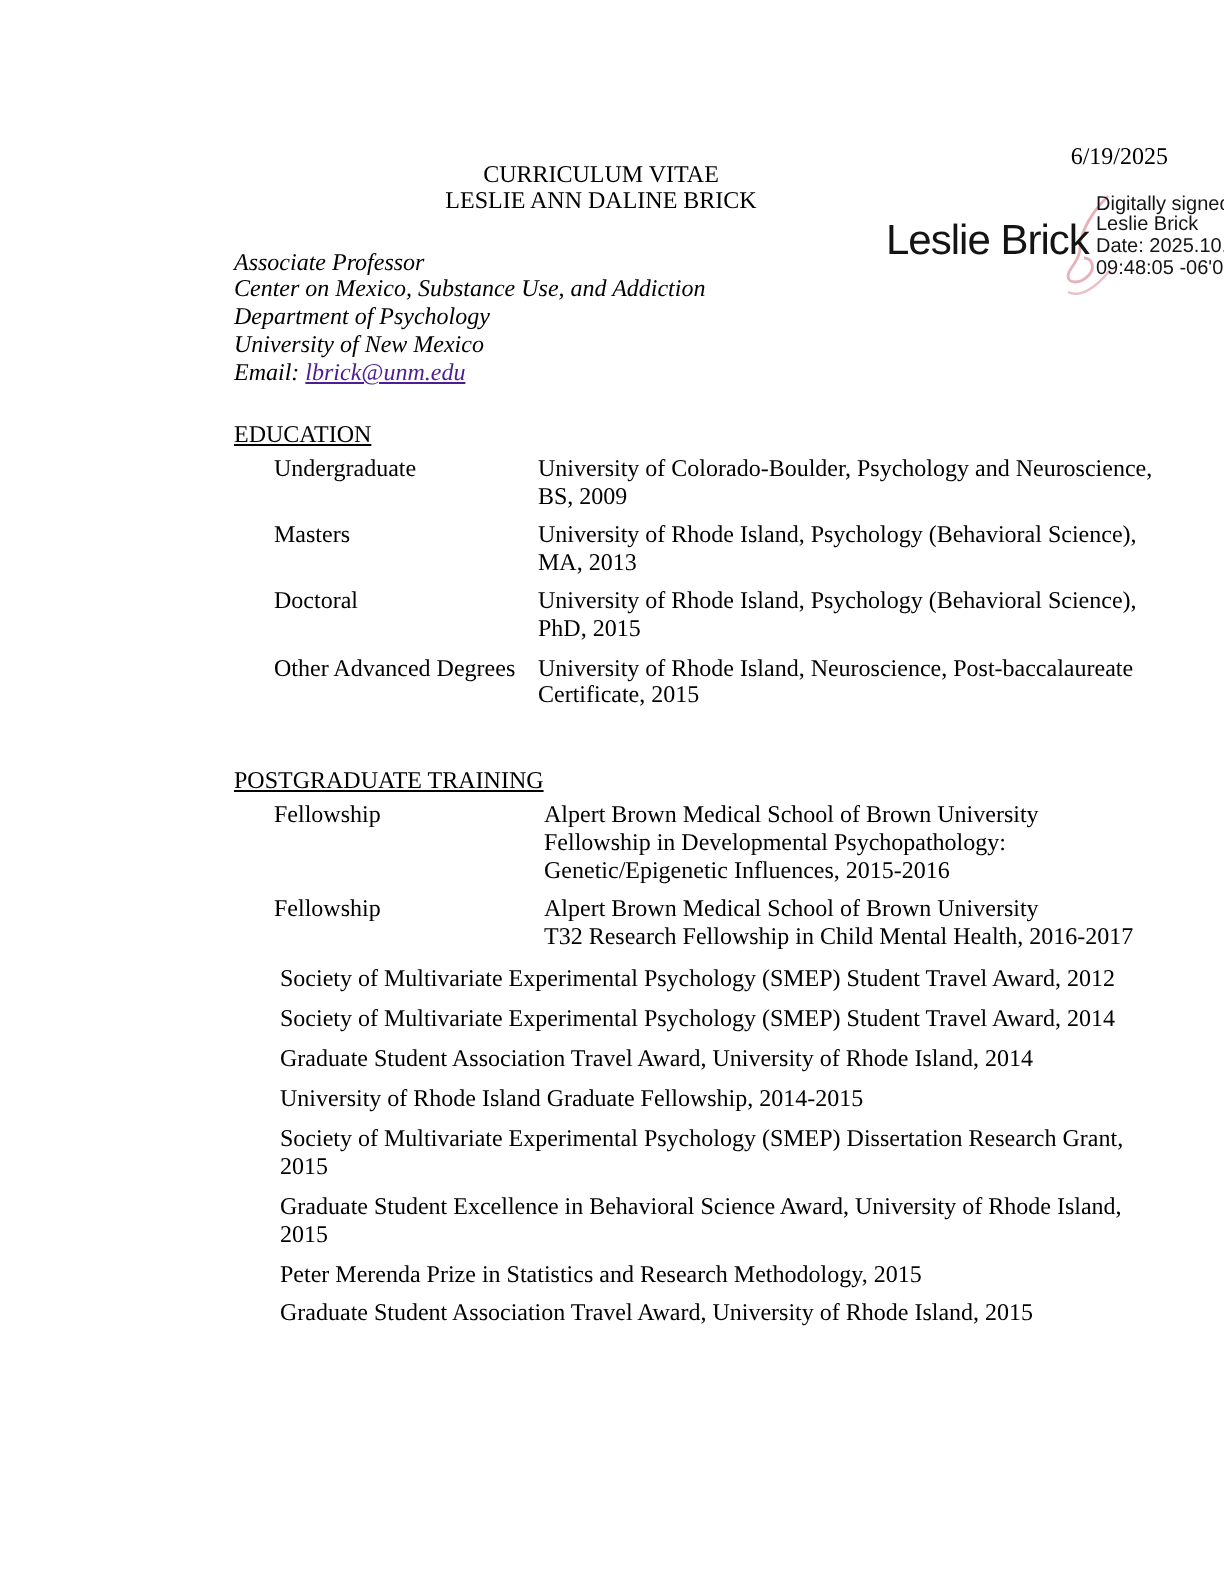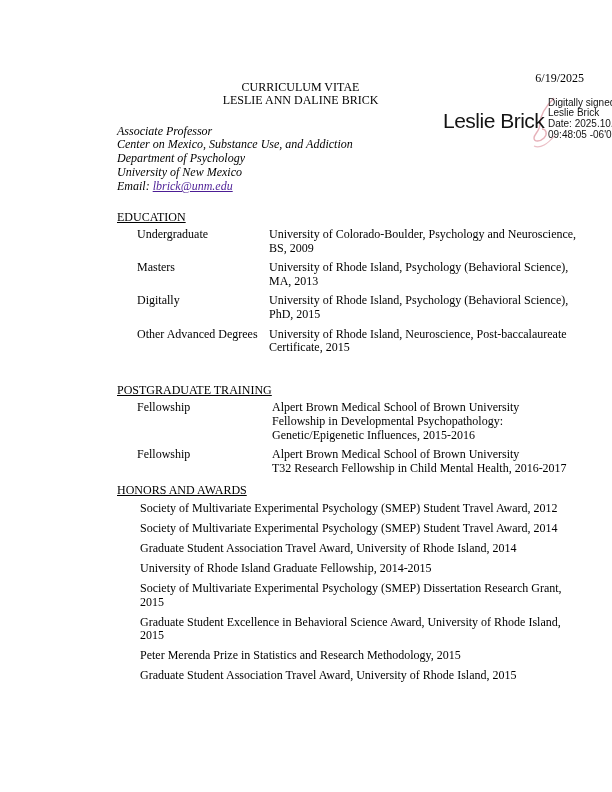--- a/index.html
+++ b/index.html
@@ -83,21 +83,21 @@
           </div>
   </div>
         <div class="two-col-row">
     <div class="label">Masters</div>
     <div class="value">
             <div>University of Rhode Island, Psychology (Behavioral Science),</div>
             <div>MA, 2013</div>
           </div>
   </div>
         <div class="two-col-row">
-    <div class="label">Digitally</div>
+    <div class="label">Doctoral</div>
     <div class="value">
             <div>University of Rhode Island, Psychology (Behavioral Science),</div>
             <div>PhD, 2015</div>
           </div>
   </div>
         <div class="two-col-row">
     <div class="label">Other Advanced Degrees</div>
     <div class="value">
             <div>University of Rhode Island, Neuroscience, Post-baccalaureate</div>
             <div>Certificate, 2015</div>
@@ -121,21 +121,20 @@
     <div class="label">Fellowship</div>
     <div class="value">
             <div>Alpert Brown Medical School of Brown University</div>
             <div>T32 Research Fellowship in Child Mental Health, 2016-2017</div>
           </div>
   </div>
       </div>
   </div>
 
   <div class="section" id="honors">
-    <div class="section-heading">HONORS AND AWARDS</div>
     <div>
         <div class="award-item">
           <div>Society of Multivariate Experimental Psychology (SMEP) Student Travel Award, 2012</div>
         </div>
         <div class="award-item">
           <div>Society of Multivariate Experimental Psychology (SMEP) Student Travel Award, 2014</div>
         </div>
         <div class="award-item">
           <div>Graduate Student Association Travel Award, University of Rhode Island, 2014</div>
         </div>

